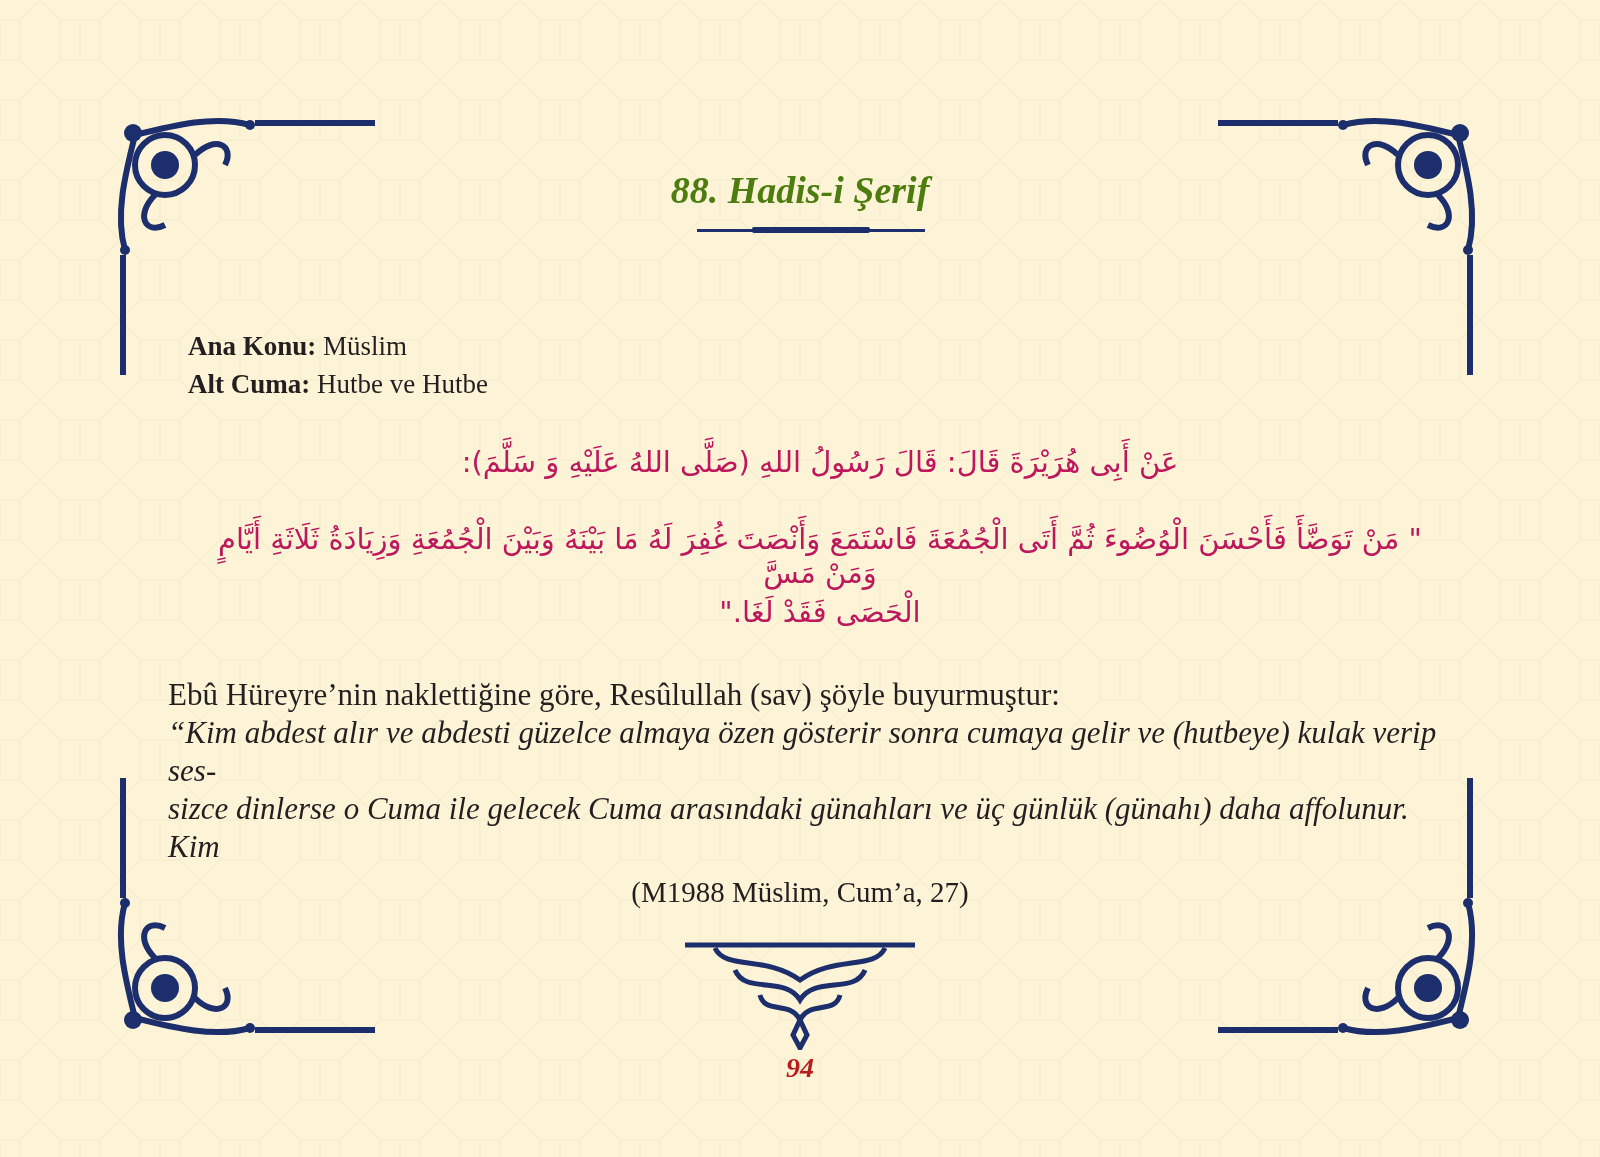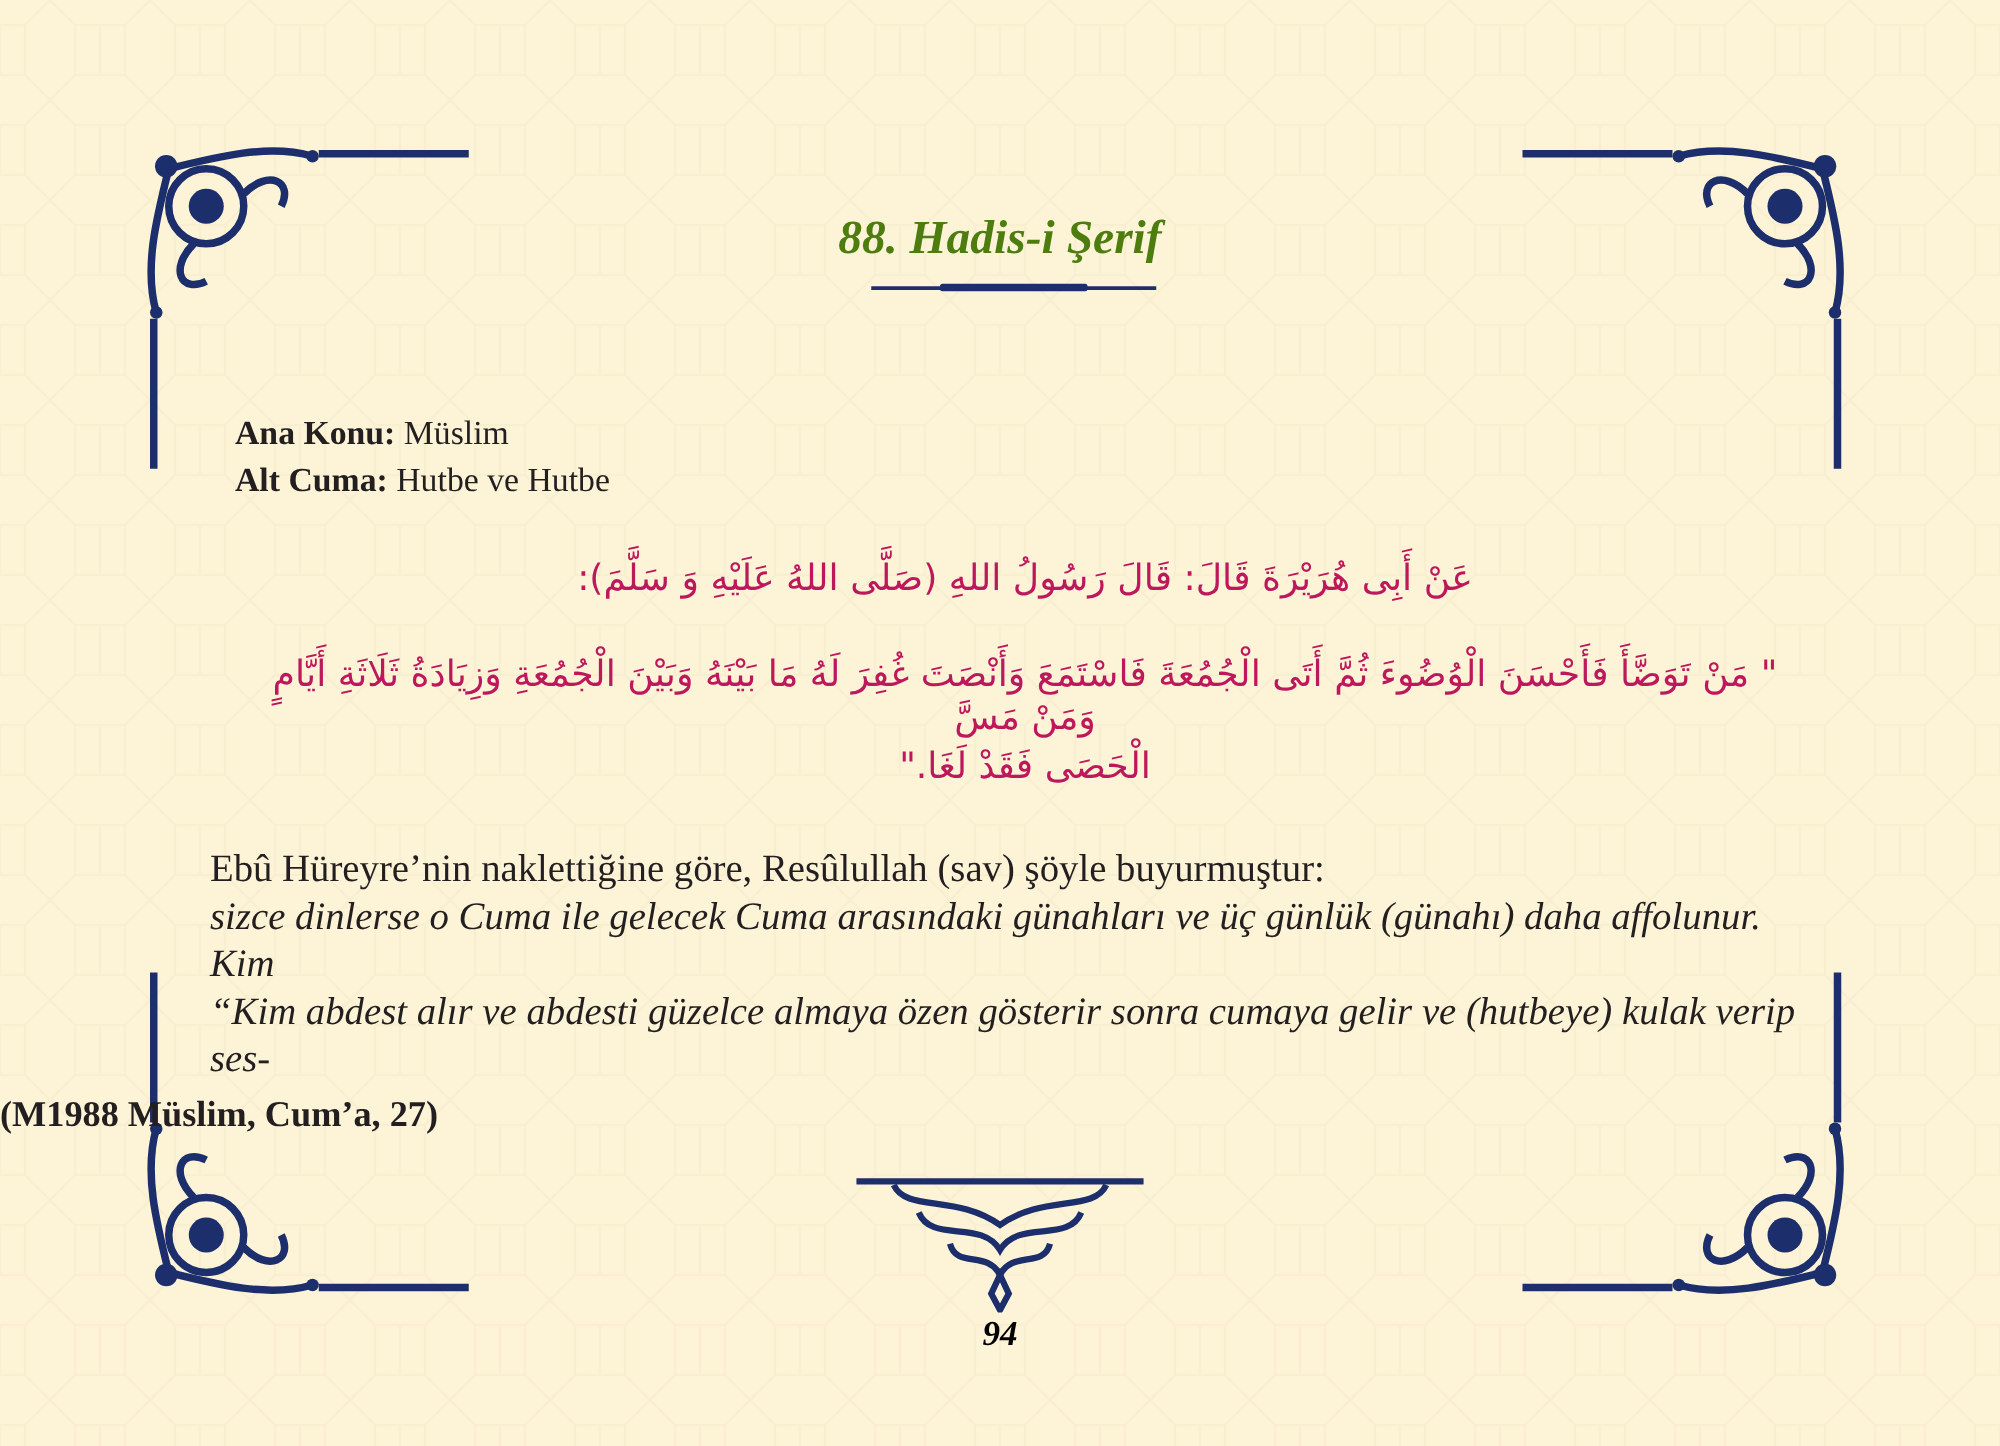--- a/index.html
+++ b/index.html
@@ -10,24 +10,24 @@
   .title{position:absolute;left:0;right:0;top:168px;text-align:center;
          font-size:38px;font-weight:bold;font-style:italic;color:#4d7c0f;}
   .title-rule{position:absolute;left:697px;top:229px;width:228px;height:3px;background:#1c2e6b;}
   .title-rule .thick{position:absolute;left:55px;top:-2px;width:118px;height:6px;background:#1c2e6b;border-radius:2px;}
   .meta{position:absolute;left:168px;font-size:27px;line-height:38px;}
   .meta b{font-weight:bold;margin-left:20px;}
   .arabic{position:absolute;left:190px;right:150px;direction:rtl;text-align:center;
           font-family:"DejaVu Sans",sans-serif;font-size:29px;color:#be185d;}
   .body-text{position:absolute;left:168px;width:1300px;font-size:31px;line-height:38px;}
   .body-text .quote{font-style:italic;}
-  .source{position:absolute;left:0;right:0;top:876px;text-align:left;font-size:29px;font-weight:bold;}
+  .source{position:absolute;left:0;right:0;top:876px;text-align:center;font-size:29px;font-weight:normal;}
   .ornament{position:absolute;left:685px;top:940px;width:230px;height:110px;}
   .page-num{position:absolute;left:0;right:0;top:1052px;text-align:center;font-size:28px;
-            font-weight:bold;font-style:italic;color:#000000;}
+            font-weight:bold;font-style:italic;color:#b91c1c;}
 </style>
 </head>
 <body>
 
 <svg class="pattern" width="1600" height="1157">
   <defs>
     <pattern id="p" width="80" height="80" patternUnits="userSpaceOnUse">
       <path d="M40 0 L60 20 L80 20 M40 0 L20 20 L0 20 M0 20 L0 60 M80 20 L80 60 M20 60 L40 80 L60 60 M0 60 L20 60 M60 60 L80 60 M20 20 L20 60 M60 20 L60 60" fill="none" stroke="#f1e4c2" stroke-width="2"></path>
     </pattern>
   </defs>
@@ -116,22 +116,22 @@
   <b>Alt Cuma:</b>
   <span>Hutbe ve Hutbe</span>
 </div>
 
 <div class="arabic" style="top:445px">عَنْ أَبِى هُرَيْرَةَ قَالَ: قَالَ رَسُولُ اللهِ (صَلَّى اللهُ عَلَيْهِ وَ سَلَّمَ):</div>
 <div class="arabic" style="top:522px">" مَنْ تَوَضَّأَ فَأَحْسَنَ الْوُضُوءَ ثُمَّ أَتَى الْجُمُعَةَ فَاسْتَمَعَ وَأَنْصَتَ غُفِرَ لَهُ مَا بَيْنَهُ وَبَيْنَ الْجُمُعَةِ وَزِيَادَةُ ثَلَاثَةِ أَيَّامٍ وَمَنْ مَسَّ</div>
 <div class="arabic" style="top:595px">الْحَصَى فَقَدْ لَغَا."</div>
 
 <div class="body-text" style="top:676px">
   <div>Ebû Hüreyre’nin naklettiğine göre, Resûlullah (sav) şöyle buyurmuştur:</div>
+  <div class="quote">“Kim abdest alır ve abdesti güzelce almaya özen gösterir sonra cumaya gelir ve (hutbeye) kulak verip ses-</div>
   <div class="quote">sizce dinlerse o Cuma ile gelecek Cuma arasındaki günahları ve üç günlük (günahı) daha affolunur. Kim</div>
-  <div class="quote">“Kim abdest alır ve abdesti güzelce almaya özen gösterir sonra cumaya gelir ve (hutbeye) kulak verip ses-</div>
 </div>
 
 <div class="source">(M1988 Müslim, Cum’a, 27)</div>
 
 <svg class="ornament" viewBox="0 0 230 110">
   <g fill="none" stroke="#1c2e6b" stroke-width="5">
     <path d="M0 5 L230 5"></path>
     <path d="M30 8 C40 30 80 15 115 40 C150 15 190 30 200 8"></path>
     <path d="M50 30 C60 55 100 35 115 60 C130 35 170 55 180 30"></path>
     <path d="M75 55 C80 75 105 60 115 80 C125 60 150 75 155 55"></path>

